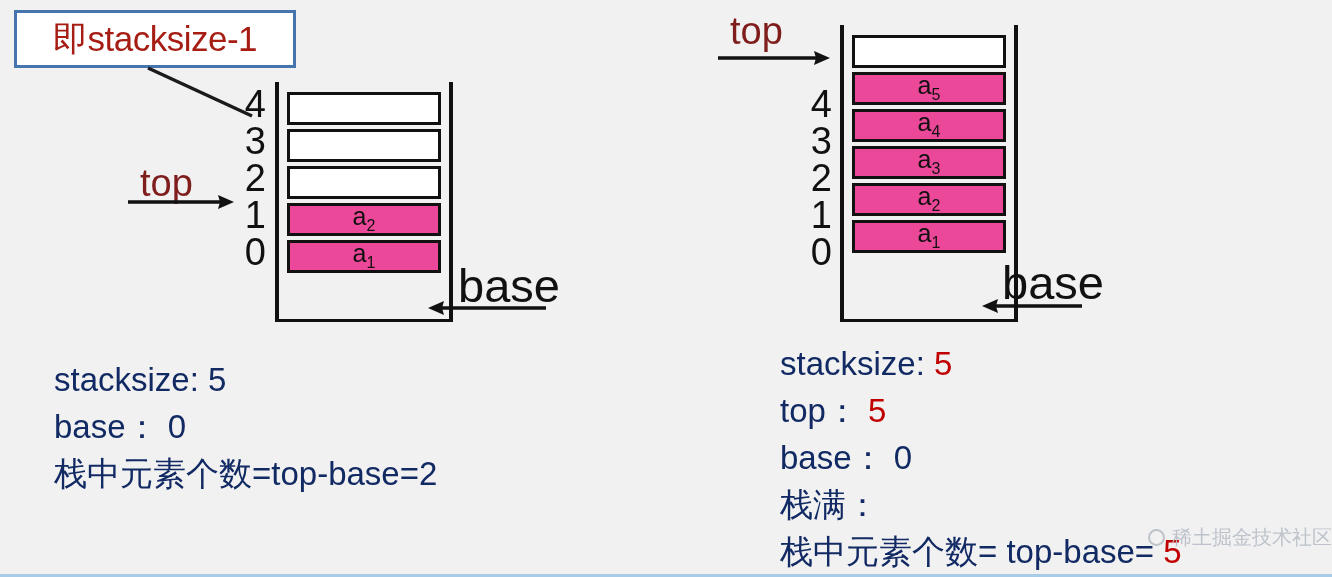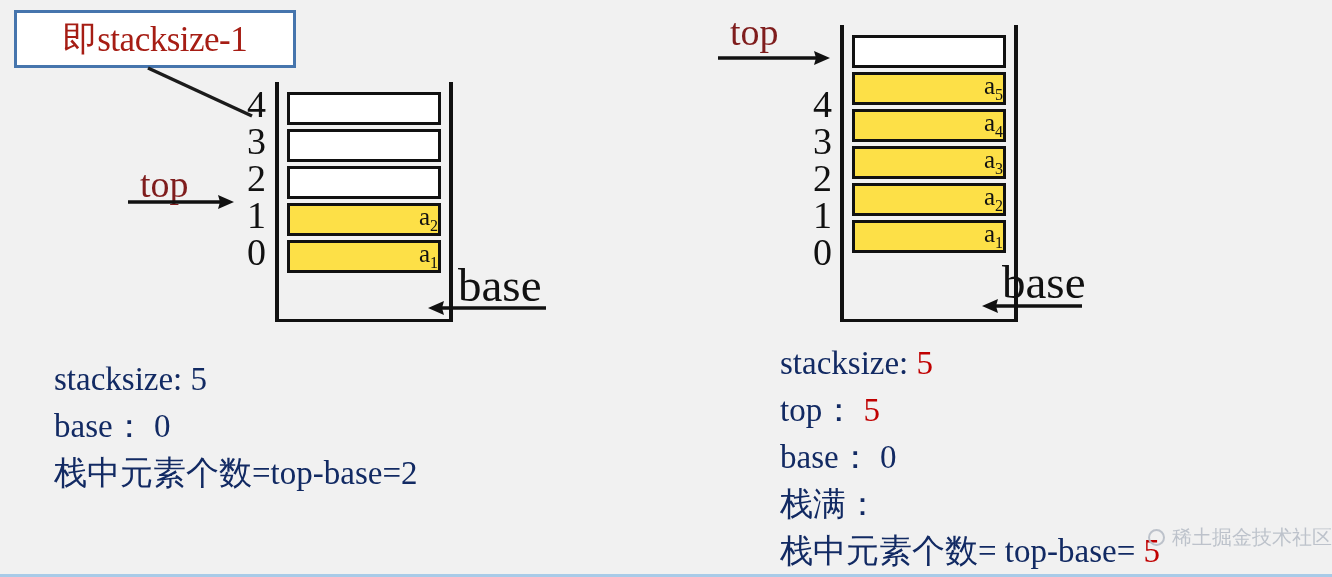--- a/index.html
+++ b/index.html
@@ -2,21 +2,21 @@
 <html><head>
 <meta charset="utf-8">
 <style>
   html,body{margin:0;padding:0;}
   body{
     width:1332px;height:577px;
     background:#f1f1f1;
     font-family:"Liberation Sans","DejaVu Sans",sans-serif;
     position:relative;overflow:hidden;
   }
-  .slide{position:absolute;inset:0;font-family:Liberation Serif, serif;}
+  .slide{position:absolute;inset:0;}
 
   
   .callout{
     position:absolute;left:14px;top:10px;
     width:282px;height:58px;
     background:#ffffff;
     border:3px solid #4675ad;
     box-sizing:border-box;
     display:flex;align-items:center;justify-content:center;
   }
@@ -47,21 +47,21 @@
     display:flex;flex-direction:column;gap:4px;
   }
   .cell{
     height:33px;
     border:3px solid #111;
     box-sizing:border-box;
     display:flex;align-items:center;justify-content:center;
     font-size:25px;color:#111;
     background:#ffffff;
   }
-  .cell.filled{background:#fde047;justify-content:flex-end;}
+  .cell.filled{background:#ec4899;}
   .cell .lbl{position:relative;top:-1px;}
   .cell sub{font-size:16px;}
 
   
   .indices{
     position:absolute;
     display:flex;flex-direction:column;gap:4px;
     font-size:38px;color:#111;line-height:33px;
     text-align:right;
   }

